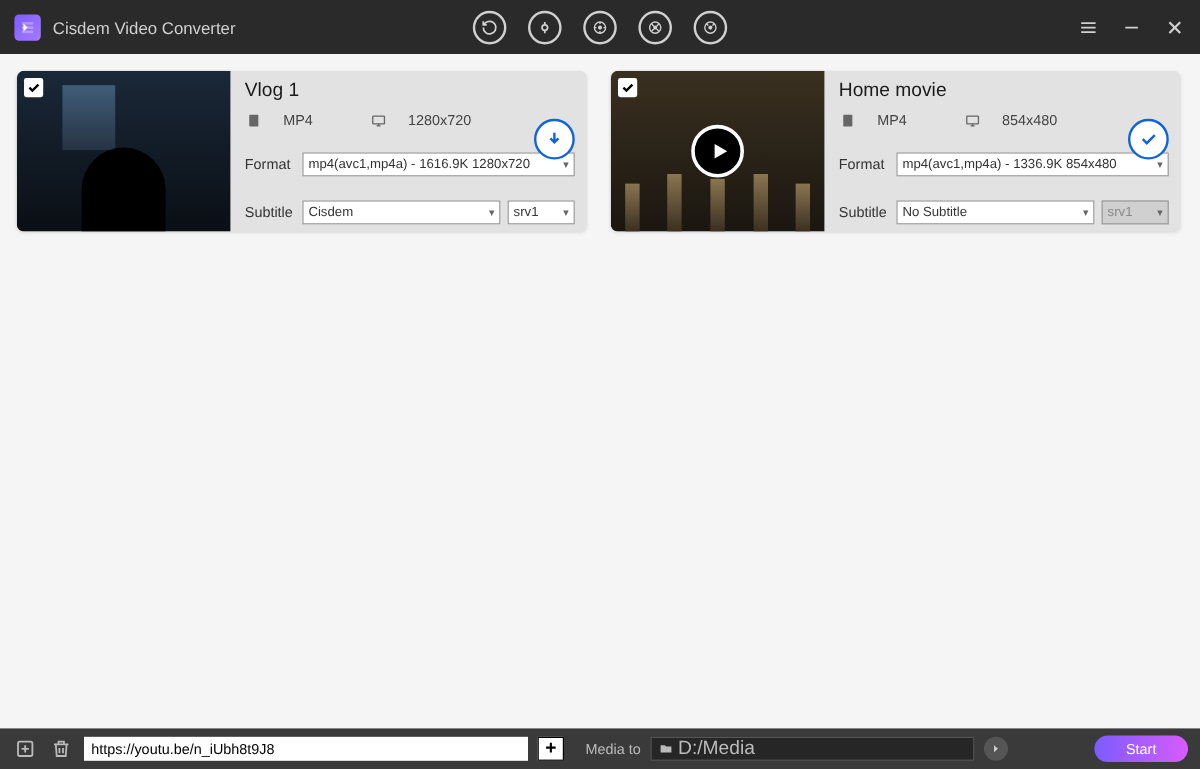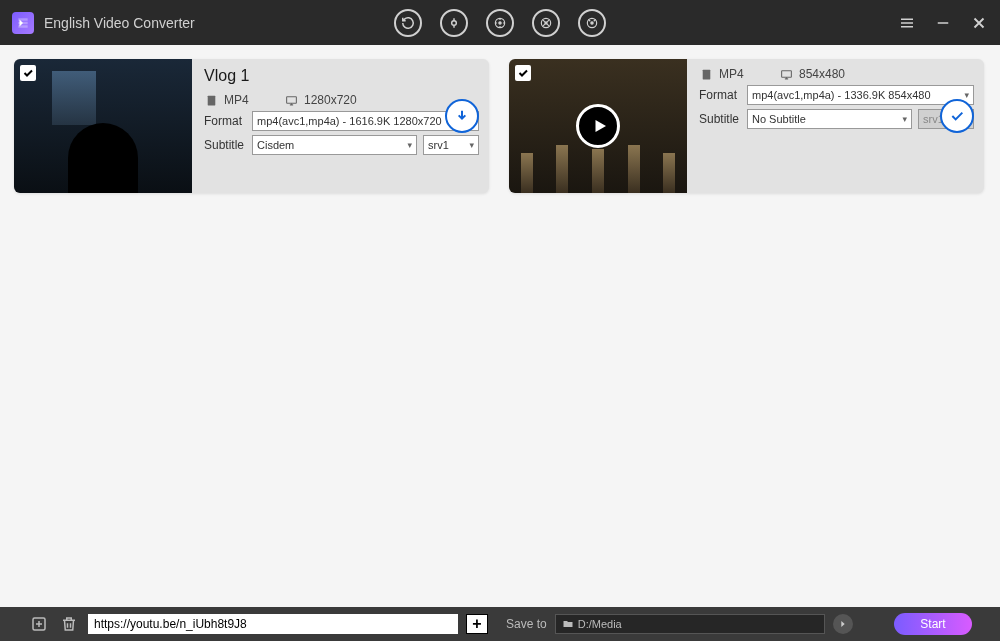--- a/index.html
+++ b/index.html
@@ -24,43 +24,43 @@
 .thumb { width: 178px; height: 100%; background: #0a1520; position: relative; display: flex; align-items: center; justify-content: center; }
 .thumb-a { background: linear-gradient(180deg, #1a2838 0%, #0a0f14 100%); }
 .thumb-b { background: linear-gradient(180deg, #3a3020 0%, #1a1610 100%); }
 .play-btn { width: 44px; height: 44px; background: #000; border-radius: 50%; display: flex; align-items: center; justify-content: center; border: 3px solid #fff; }
 .play-btn svg { width: 18px; height: 18px; margin-left: 3px; }
 .checkbox { position: absolute; top: 6px; left: 6px; width: 16px; height: 16px; background: #fff; border-radius: 2px; display: flex; align-items: center; justify-content: center; }
 .checkbox svg { width: 12px; height: 12px; }
 
 .details { flex: 1; padding: 8px 10px 6px 12px; position: relative; font-size: 12px; color: #333; }
 .video-title { font-size: 16px; font-weight: normal; color: #1a1a1a; margin-bottom: 8px; }
-.meta-row { display: flex; align-items: flex-start; gap: 6px; margin-bottom: 4px; color: #444; }
+.meta-row { display: flex; align-items: flex-start; gap: 18px; margin-bottom: 4px; color: #444; }
 .meta-icon { width: 14px; height: 14px; display: inline-flex; align-items: center; justify-content: center; color: #666; flex-shrink: 0; }
 .meta-icon svg { width: 13px; height: 13px; }
 .meta-text { min-width: 54px; }
 .action-btn { position: absolute; right: 10px; top: 40px; width: 34px; height: 34px; border: 2px solid #1064d8; border-radius: 50%; display: flex; align-items: center; justify-content: center; background: #fff; cursor: pointer; }
 .action-btn svg { width: 16px; height: 16px; }
 
-.form-row { display: flex; align-items: center; gap: 6px; margin-top: 4px; }
+.form-row { display: flex; align-items: center; gap: 6px; margin-top: 20px; }
 .form-label { font-size: 12px; color: #333; width: 42px; }
 .dropdown { flex: 1; height: 20px; background: #fff; border: 1px solid #999; font-size: 11px; padding: 0 4px; display: flex; align-items: center; justify-content: space-between; cursor: pointer; }
 .dropdown.wide { flex: 1; }
 .dropdown.narrow { width: 56px; flex: none; }
 .dropdown.disabled { background: #d0d0d0; color: #888; cursor: default; }
 .dd-arrow { font-size: 9px; color: #666; }
 
 
-.bottom-bar { height: 34px; background: #3a3a3a; display: flex; align-items: center; padding: 0 28px; gap: 8px; }
+.bottom-bar { height: 34px; background: #3a3a3a; display: flex; align-items: center; padding: 0 10px; gap: 8px; }
 .bottom-icon { width: 22px; height: 22px; color: #bbb; display: flex; align-items: center; justify-content: center; cursor: pointer; }
 .bottom-icon svg { width: 18px; height: 18px; }
 .url-input { width: 370px; height: 20px; background: #fff; border: none; font-size: 12px; padding: 0 6px; outline: none; }
 .add-btn { width: 22px; height: 20px; background: #fff; border: 1px solid #000; display: flex; align-items: center; justify-content: center; cursor: pointer; font-weight: bold; font-size: 16px; }
 .saveto-label { color: #bbb; font-size: 12px; margin-left: 10px; }
-.path-box { width: 270px; height: 20px; background: #262626; border: 1px solid #555; color: #bbb; font-size: 11px; padding: 0 6px; display: flex; align-items: center; gap: 4px; }
+.path-box { width: 270px; height: 20px; background: #262626; border: 1px solid #555; color: #bbb; font-size: 16px; padding: 0 6px; display: flex; align-items: center; gap: 4px; }
 .path-box svg { width: 12px; height: 12px; flex-shrink: 0; }
 .go-btn { width: 20px; height: 20px; background: #555; border-radius: 50%; display: flex; align-items: center; justify-content: center; cursor: pointer; }
 .go-btn svg { width: 10px; height: 10px; }
 .start-btn { margin-left: auto; width: 78px; height: 22px; background: linear-gradient(90deg, #7b5cff, #d85bff); border-radius: 11px; color: #fff; font-size: 12px; display: flex; align-items: center; justify-content: center; cursor: pointer; }
 
 
 .silhouette { position: absolute; bottom: 0; left: 50%; transform: translateX(-50%); width: 70px; height: 70px; background: #000; border-radius: 50% 50% 0 0; }
 .window-light { position: absolute; top: 12px; left: 38px; width: 44px; height: 54px; background: linear-gradient(180deg, #4a6a8a, #2a3a4a); opacity: 0.8; }
 .pillars { position: absolute; bottom: 0; left: 0; right: 0; height: 50px; display: flex; justify-content: space-around; align-items: flex-end; }
 .pillar { width: 12px; background: linear-gradient(180deg, #8a7550, #3a2f20); }
@@ -68,21 +68,21 @@
 </head>
 <body>
 
 <div class="title-bar">
   <div class="app-logo">
     <svg viewBox="0 0 24 24" fill="#fff">
         <path d="M4 4h16v4H4zM4 10h16v4H4zM4 16h16v4H4z" opacity="0.3"></path>
         <path d="M6 6l6 6-6 6z"></path>
       </svg>
   </div>
-  <div class="app-title">English Video Converter</div>
+  <div class="app-title">Cisdem Video Converter</div>
 
   <div class="center-icons">
     <div class="center-icon">
       <svg viewBox="0 0 24 24" fill="none" stroke="currentColor" stroke-width="2.5">
           <path d="M3 12a9 9 0 1 0 3-6.7L3 8"></path>
           <path d="M3 3v5h5"></path>
         </svg>
     </div>
     <div class="center-icon">
       <svg viewBox="0 0 24 24" fill="none" stroke="currentColor" stroke-width="2.5">
@@ -201,20 +201,21 @@
             <path d="M6 4l14 8-14 8z"></path>
           </svg>
       </div>
       <div class="checkbox">
         <svg viewBox="0 0 24 24" fill="none" stroke="#000" stroke-width="4">
             <path d="M5 12l5 5L20 7"></path>
           </svg>
       </div>
     </div>
     <div class="details">
+      <div class="video-title">Home movie</div>
       <div class="meta-row">
         <span class="meta-icon">
             <svg viewBox="0 0 24 24" fill="currentColor">
               <rect x="5" y="3" width="14" height="18" rx="1"></rect>
             </svg>
           </span>
         <span class="meta-text">MP4</span>
         <span class="meta-icon">
             <svg viewBox="0 0 24 24" fill="none" stroke="currentColor" stroke-width="2">
               <rect x="3" y="5" width="18" height="12" rx="1"></rect>
@@ -258,21 +259,21 @@
         <path d="M12 8v8M8 12h8"></path>
       </svg>
   </div>
   <div class="bottom-icon">
     <svg viewBox="0 0 24 24" fill="none" stroke="currentColor" stroke-width="2">
         <path d="M4 7h16M9 7V4h6v3M6 7l1 13h10l1-13M10 11v6M14 11v6"></path>
       </svg>
   </div>
   <input class="url-input" value="https://youtu.be/n_iUbh8t9J8" style="">
   <div class="add-btn">+</div>
-  <span class="saveto-label">Save to</span>
+  <span class="saveto-label">Media to</span>
   <div class="path-box">
     <svg viewBox="0 0 24 24" fill="currentColor">
         <path d="M3 6h7l2 2h9v10H3z"></path>
       </svg>
     <span>D:/Media</span>
   </div>
   <div class="go-btn">
     <svg viewBox="0 0 24 24" fill="#ccc">
         <path d="M8 5l8 7-8 7z"></path>
       </svg>

